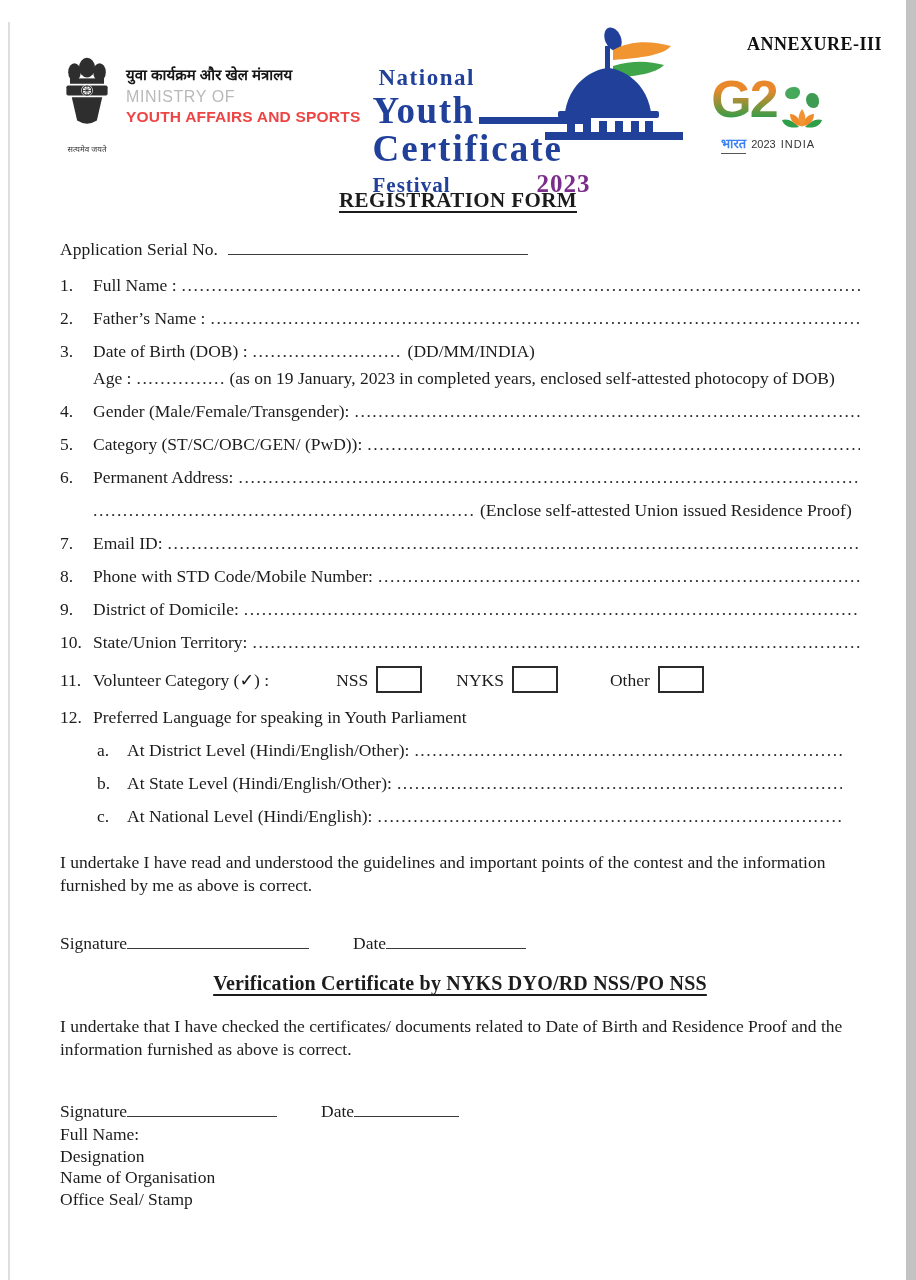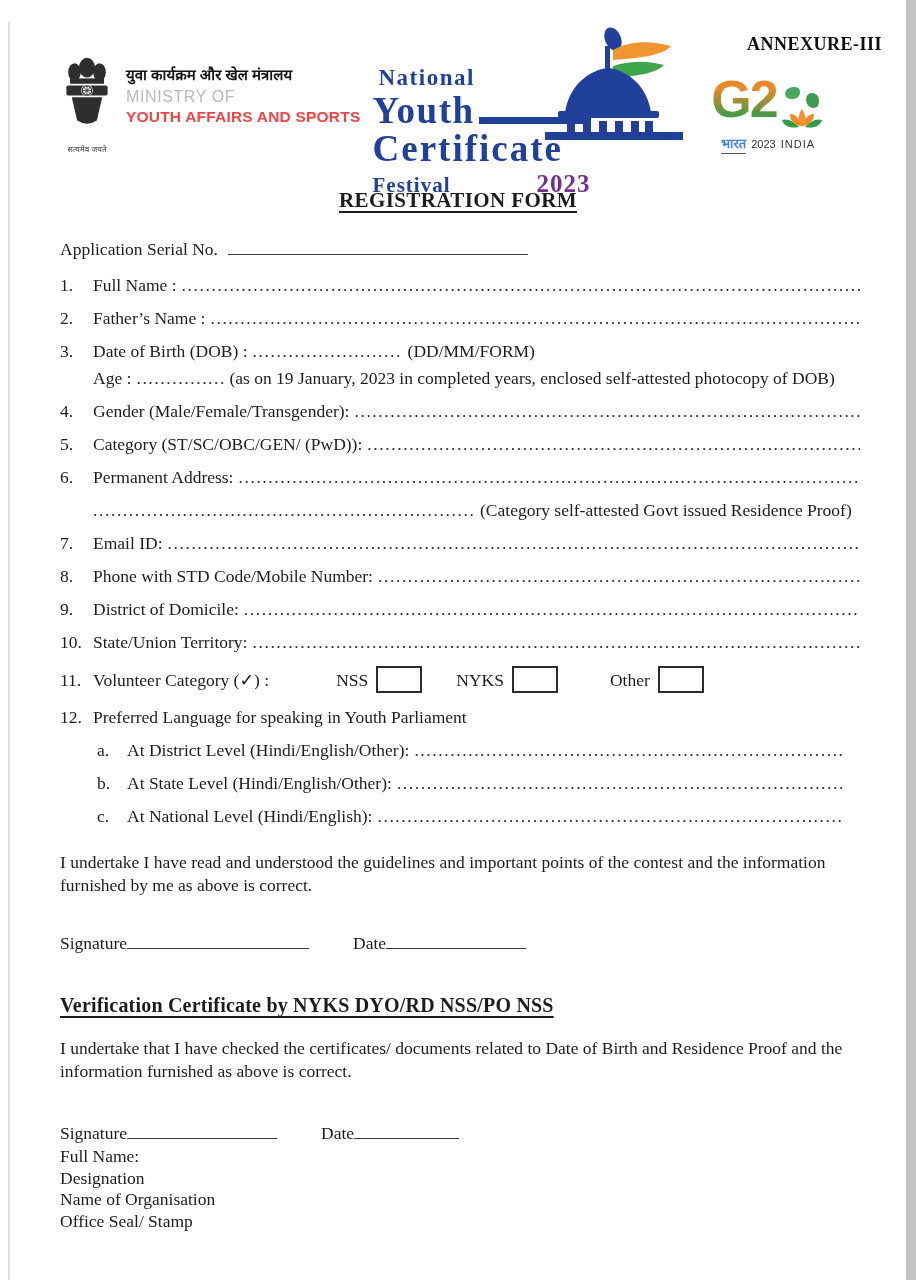--- a/index.html
+++ b/index.html
@@ -86,21 +86,21 @@
 
   .para { margin-top:24px; line-height:23px; }
 
   .sigrow { display:flex; justify-content:flex-start; margin-top:36px;gap:44px; }
   .siggrp { display:flex; align-items:baseline; }
   .sig-line1 { width:182px; } .date-line1 { width:140px; }
   .sig-line2 { width:150px; } .date-line2 { width:105px; }
   .sigrow2 { margin-top:40px; }
   .sigrow2 .siggrp:last-child { margin-right:24px; }
 
-  .vheading { text-align:left; font-weight:bold; font-size:20px; margin-top:40px; letter-spacing:.2px;
+  .vheading { text-align:center; font-weight:bold; font-size:20px; margin-top:18px; letter-spacing:.2px;
               text-decoration:underline; text-decoration-thickness:2px; text-underline-offset:4px; }
 
   .vlines { margin-top:2px; line-height:21.5px; }
 </style>
 </head>
 <body>
 
 <div class="scan-edge-left"></div>
 <div class="scan-edge-right"></div>
 
@@ -218,21 +218,21 @@
     <div class="row">
       <span class="num">2.</span>
       <span class="lbl">Father’s Name :</span>
       <span class="leader">........................................................................................................................................................................................</span>
     </div>
 
     <div class="row">
       <span class="num">3.</span>
       <span class="lbl">Date of Birth (DOB) :</span>
       <span class="dotseg" style="width:150px;">........................................................................................................................................................................................</span>
-      <span class="suffix">(DD/MM/FORM)</span>
+      <span class="suffix">(DD/MM/INDIA)</span>
     </div>
     <div class="row cont" style="margin-top:5px;">
       <span class="lbl">Age :</span>
       <span class="dotseg" style="width:88px;">........................................................................................................................................................................................</span>
       <span class="suffix">(as on 19 January, 2023 in completed years, enclosed self-attested photocopy of DOB)</span>
     </div>
 
     <div class="row">
       <span class="num">4.</span>
       <span class="lbl">Gender (Male/Female/Transgender):</span>
@@ -245,21 +245,21 @@
       <span class="leader">........................................................................................................................................................................................</span>
     </div>
 
     <div class="row">
       <span class="num">6.</span>
       <span class="lbl">Permanent Address:</span>
       <span class="leader">........................................................................................................................................................................................</span>
     </div>
     <div class="row cont">
       <span class="dotseg" style="width:382px;">........................................................................................................................................................................................</span>
-      <span class="suffix">(Category self-attested Govt issued Residence Proof)</span>
+      <span class="suffix">(Enclose self-attested Union issued Residence Proof)</span>
     </div>
 
     <div class="row">
       <span class="num">7.</span>
       <span class="lbl">Email ID:</span>
       <span class="leader">........................................................................................................................................................................................</span>
     </div>
 
     <div class="row">
       <span class="num">8.</span>

